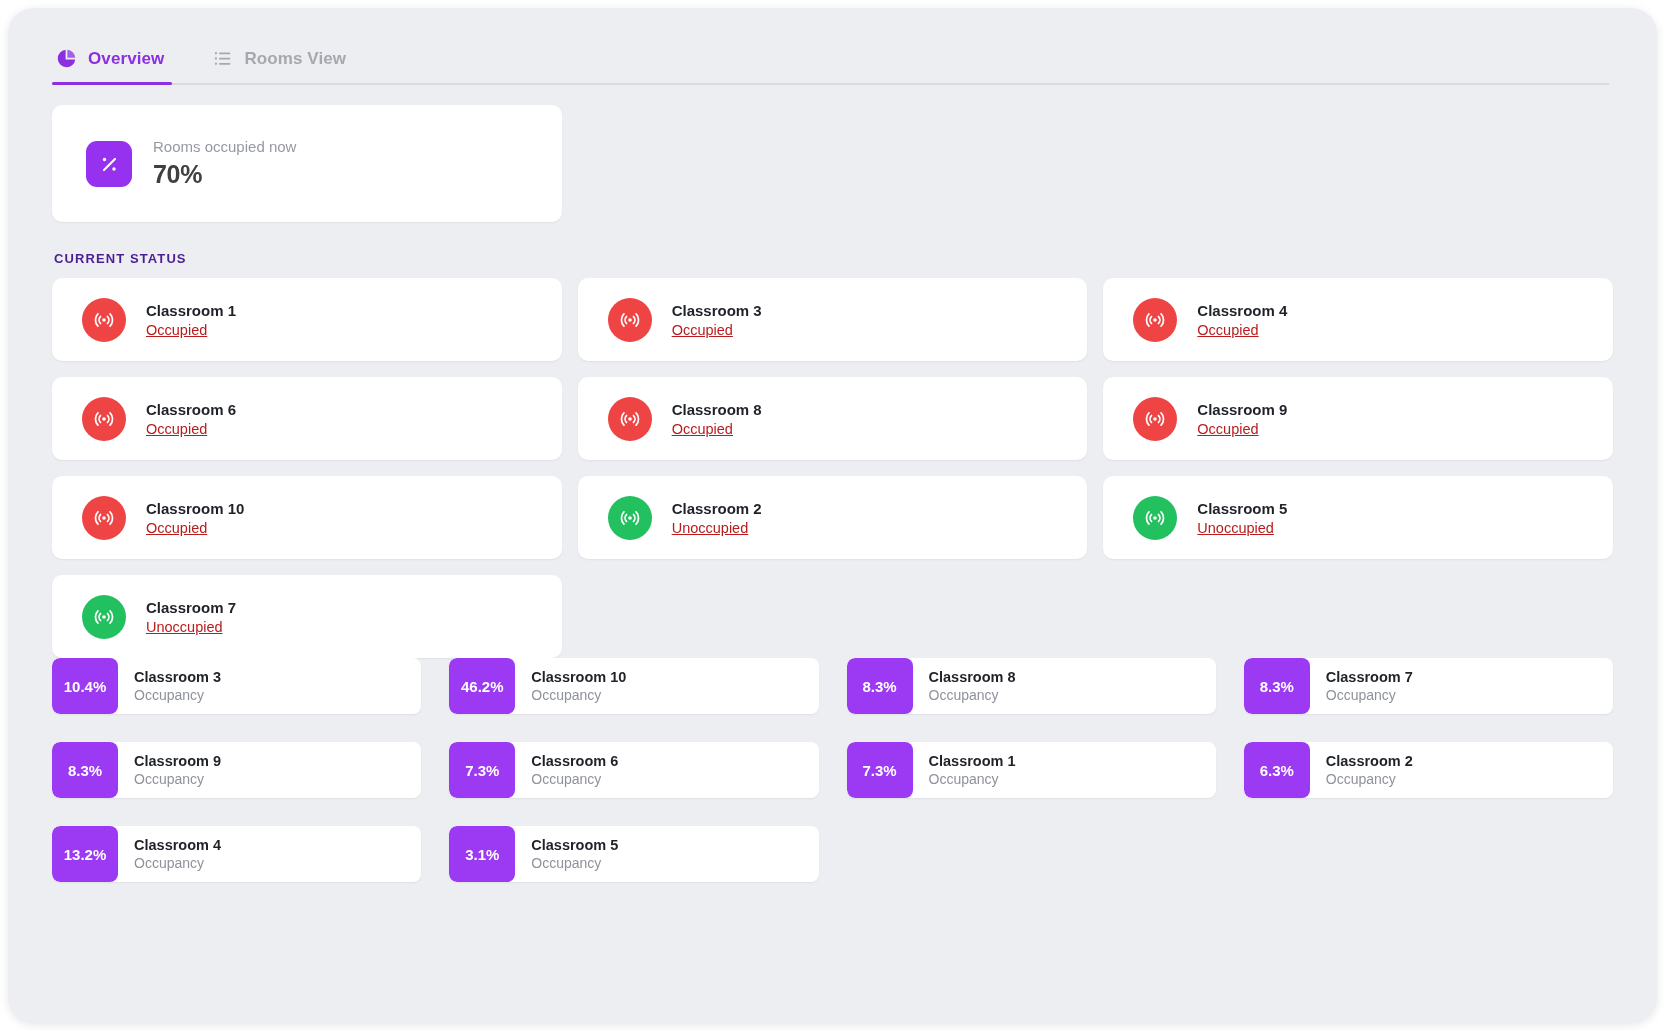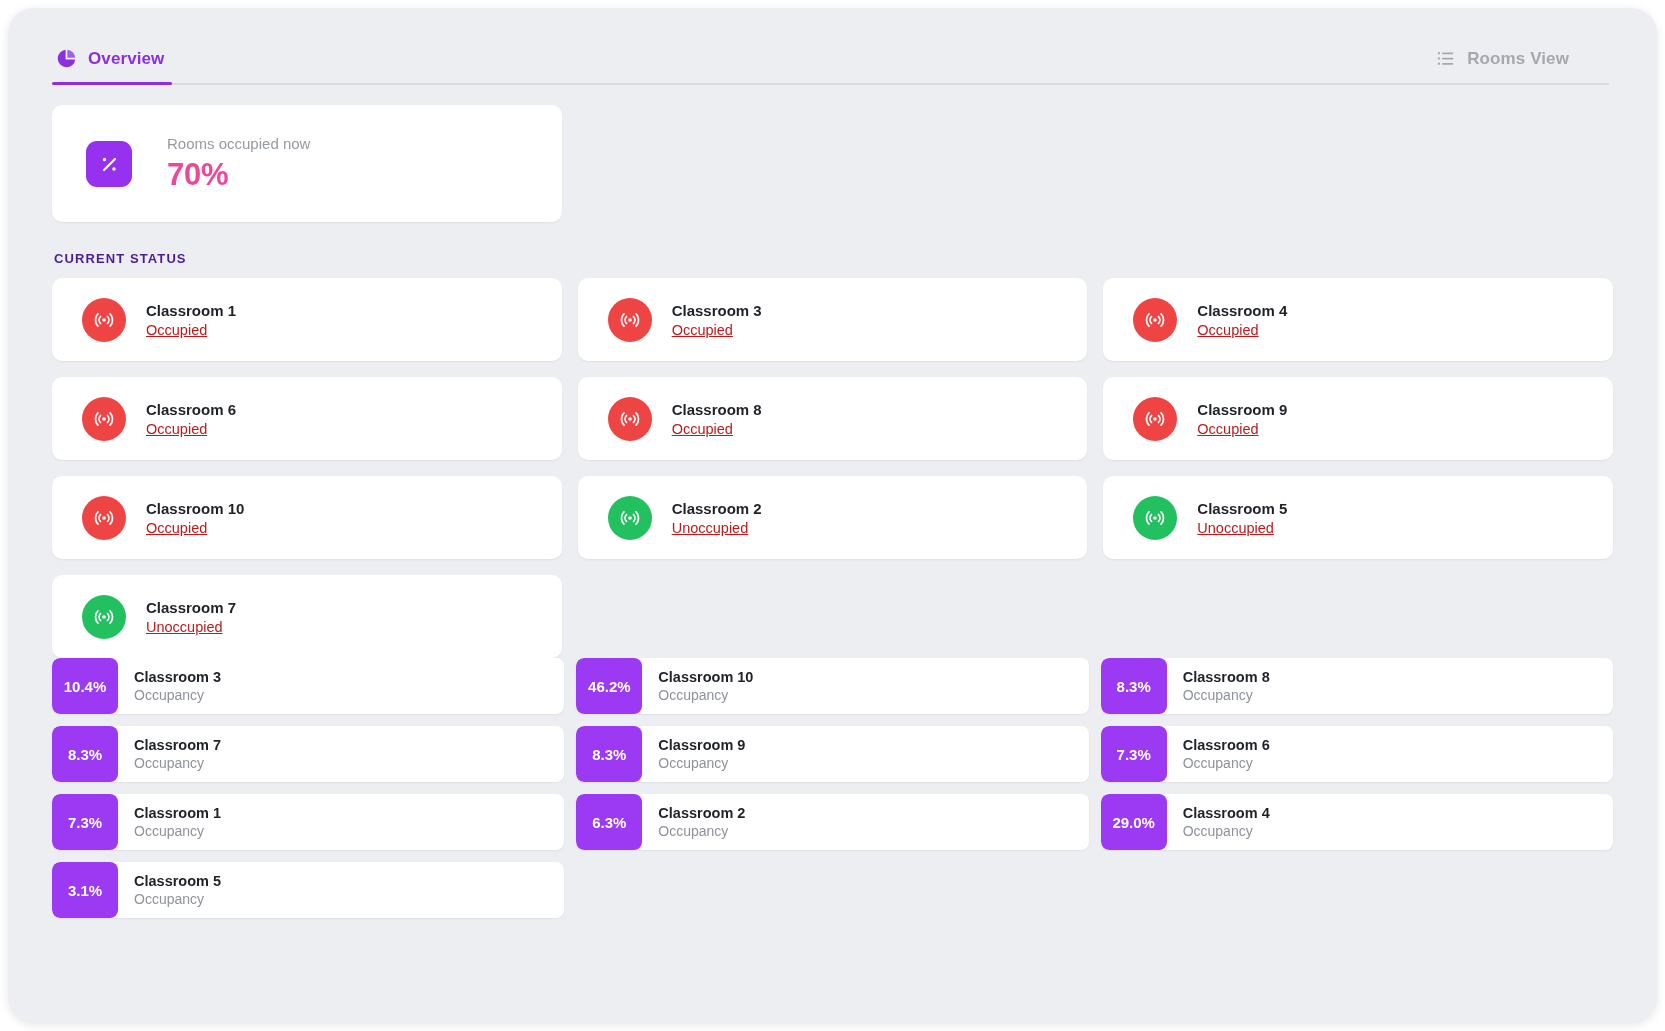--- a/index.html
+++ b/index.html
@@ -24,21 +24,20 @@
   }
 
   
   #tab-bar {
     position: relative;
     height: 77px;
     padding: 0 44px;
     display: flex;
     align-items: flex-end;
     gap: 0px;
-    justify-content: space-between;
   }
   #tab-bar::after {
     content: "";
     position: absolute;
     left: 48px;
     right: 48px;
     bottom: 0;
     height: 2px;
     background: #d8dade;
   }
@@ -76,33 +75,33 @@
     grid-template-columns: repeat(3, 1fr);
     gap: 16px;
   }
   .kpi-card {
     background: #ffffff;
     border-radius: 10px;
     height: 117px;
     display: flex;
     align-items: center;
     padding: 0 34px;
-    gap: 35px;
+    gap: 21px;
     box-shadow: 0 1px 2px rgba(16,24,40,0.06);
   }
   .kpi-icon {
     width: 46px; height: 46px;
     border-radius: 11px;
     background: #9631ef;
     display: flex; align-items: center; justify-content: center;
     flex: 0 0 auto;
   }
   .kpi-text { display: flex; flex-direction: column; gap: 5px; }
   .kpi-label { font-size: 15px; color: #9599a1; }
-  .kpi-value { font-size: 31px; font-weight: 700; color: #ec4899; letter-spacing: -.3px; }
+  .kpi-value { font-size: 25px; font-weight: 700; color: #404040; letter-spacing: -.3px; }
 
   
   .section-title {
     font-size: 13px;
     font-weight: 600;
     letter-spacing: 1.1px;
     color: #4c1d95;
     margin: 29px 0 12px 2px;
   }
 
@@ -131,22 +130,22 @@
   }
   .status-dot.occupied { background: #ef4444; }
   .status-dot.unoccupied { background: #22c05e; }
   .status-text { display: flex; flex-direction: column; gap: 3px; }
   .status-name { font-size: 15px; font-weight: 600; color: #1f2228; }
   .status-state { font-size: 14.5px; color: #b91c1c; text-decoration: underline; }
 
   
   #occupancy-grid {
     display: grid;
-    grid-template-columns: repeat(3, 1fr);
-    gap: 12px;
+    grid-template-columns: repeat(4, 1fr);
+    gap: 28px;
   }
   .occ-card {
     background: #ffffff;
     border-radius: 8px;
     height: 56px;
     display: flex;
     align-items: stretch;
     overflow: hidden;
     box-shadow: 0 1px 2px rgba(16,24,40,0.06);
     cursor: pointer;
@@ -406,21 +405,21 @@
           </div>
         </div>
         <div class="occ-card">
           <div class="occ-badge">6.3%</div>
           <div class="occ-text">
             <div class="occ-name">Classroom 2</div>
             <div class="occ-sub">Occupancy</div>
           </div>
         </div>
         <div class="occ-card">
-          <div class="occ-badge">29.0%</div>
+          <div class="occ-badge">13.2%</div>
           <div class="occ-text">
             <div class="occ-name">Classroom 4</div>
             <div class="occ-sub">Occupancy</div>
           </div>
         </div>
         <div class="occ-card">
           <div class="occ-badge">3.1%</div>
           <div class="occ-text">
             <div class="occ-name">Classroom 5</div>
             <div class="occ-sub">Occupancy</div>

